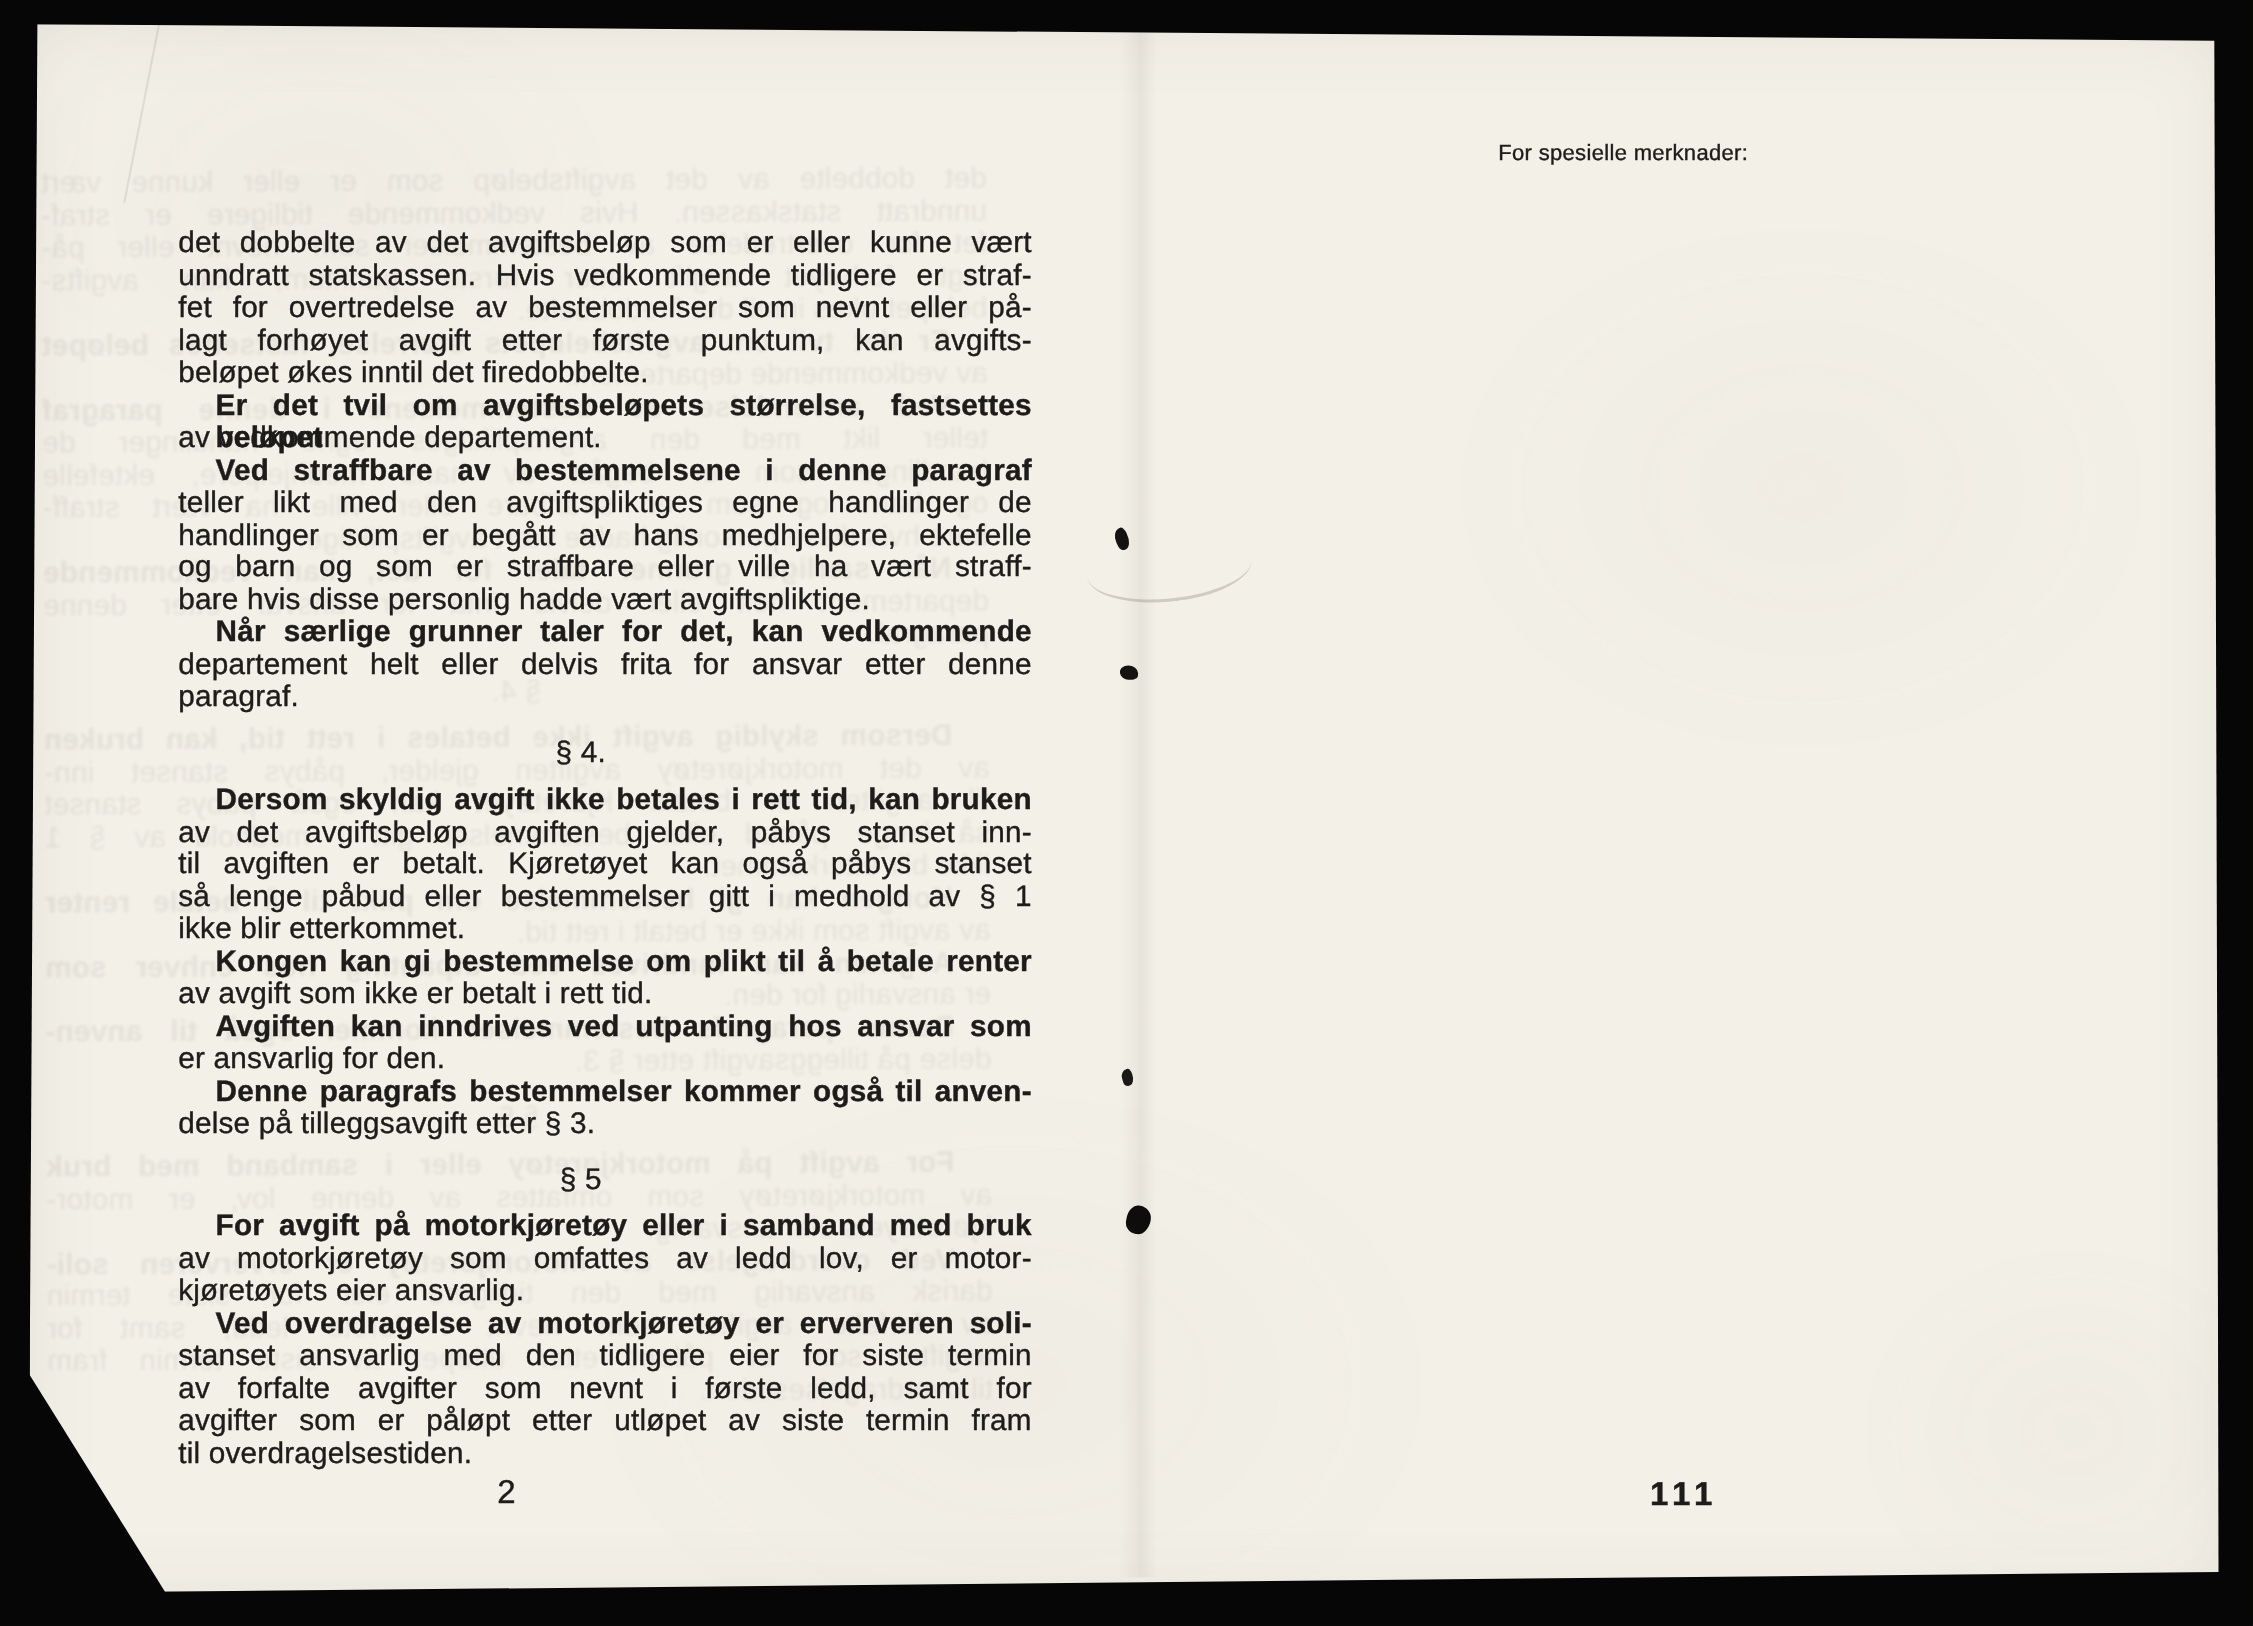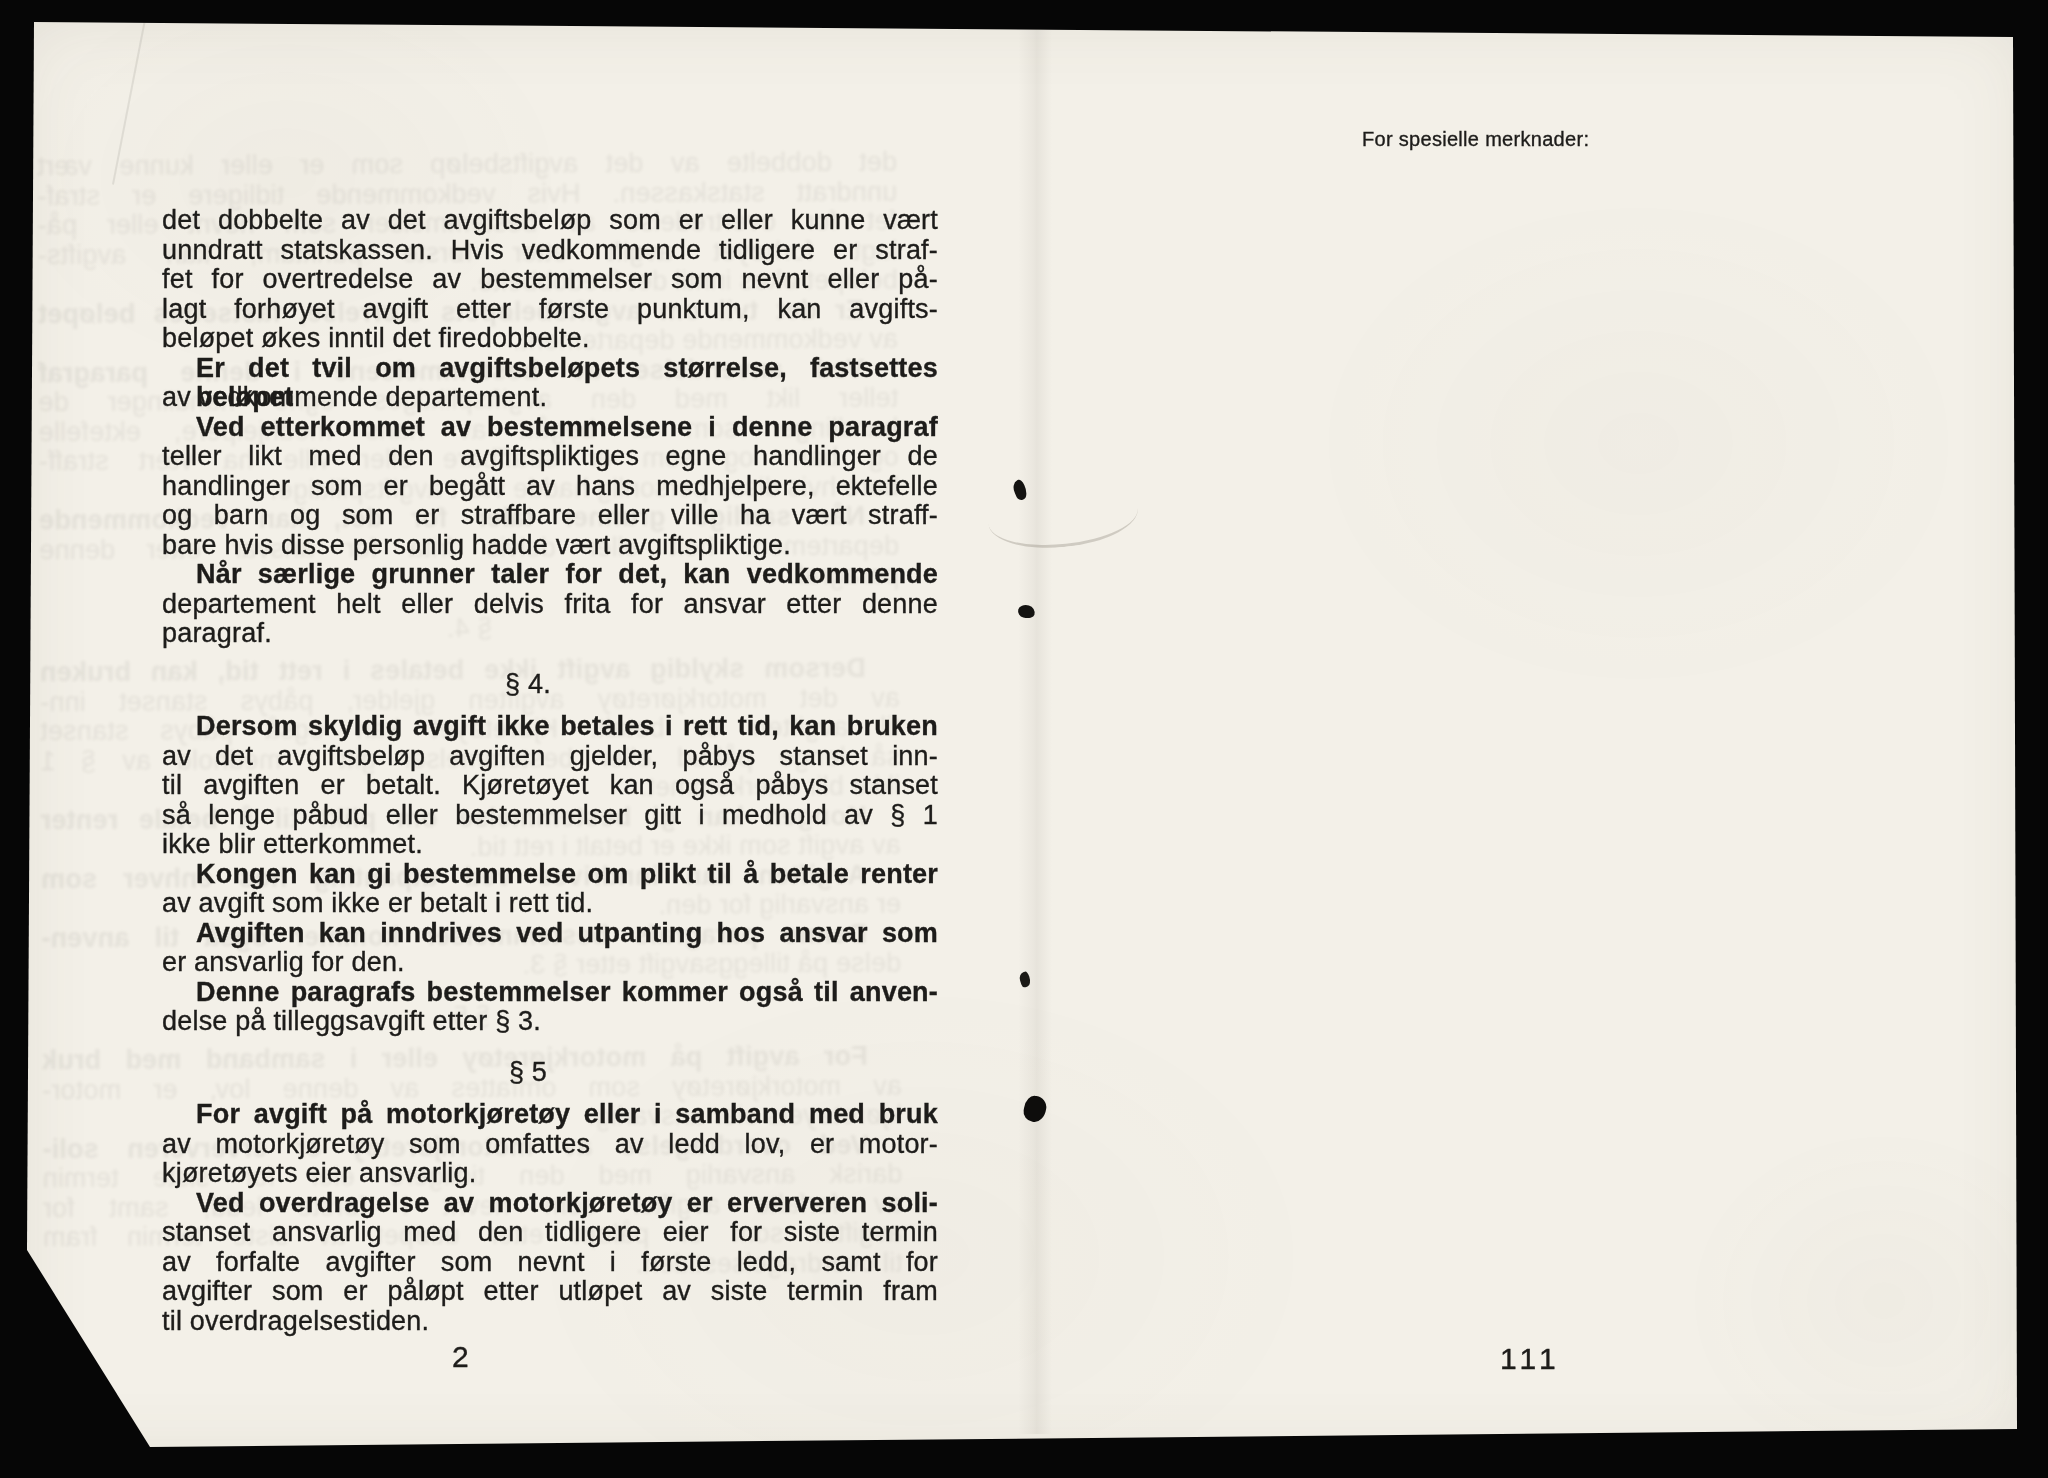--- a/index.html
+++ b/index.html
@@ -33,21 +33,21 @@
   .ghost{position:absolute;left:40px;top:150px;width:860px;
      font-size:27px;line-height:29.5px;color:#56524a;letter-spacing:.2px;
      transform:scaleX(-1) rotate(.3deg);filter:blur(1.6px);opacity:.085;pointer-events:none;}
   .ghost .heading{margin:21px 0 13px 0;}
 
   .page-num-left{position:absolute;left:452px;top:1340px;font-size:30px;color:#1d1c1a;
      -webkit-text-stroke:.4px #1d1c1a;}
   .remarks-heading{position:absolute;left:1362px;top:128px;font-size:20px;color:#1d1c1a;
      letter-spacing:.3px;-webkit-text-stroke:.35px #1d1c1a;}
   .page-num-right{position:absolute;left:1500px;top:1342px;font-size:30px;color:#1d1c1a;
-     letter-spacing:5px;-webkit-text-stroke:.4px #1d1c1a;}
+     letter-spacing:5px;font-weight:bold;-webkit-text-stroke:.4px #1d1c1a;}
 
   
   .ink{position:absolute;background:#141311;}
   .ink.m1{left:1014px;top:480px;width:12px;height:20px;transform:rotate(-25deg);
      border-radius:70% 30% 60% 40%/60% 40% 70% 30%;}
   .arc1{position:absolute;left:988px;top:486px;width:150px;height:58px;border-radius:50%;
      border:none;border-bottom:3px solid rgba(80,72,60,.22);transform:rotate(-6deg);background:transparent;}
   .ink.m2{left:1018px;top:605px;width:17px;height:13px;transform:rotate(14deg);
      border-radius:55% 45% 60% 40%/50% 60% 40% 50%;}
   .ink.m3{left:1020px;top:972px;width:10px;height:15px;transform:rotate(-18deg);
@@ -130,21 +130,21 @@
           <div class="line">unndratt statskassen. Hvis vedkommende tidligere er straf-</div>
           <div class="line">fet for overtredelse av bestemmelser som nevnt eller på-</div>
           <div class="line">lagt forhøyet avgift etter første punktum, kan avgifts-</div>
           <div class="line last">beløpet økes inntil det firedobbelte.</div>
         </div>
         <div class="para indent">
           <div class="line">Er det tvil om avgiftsbeløpets størrelse, fastsettes beløpet</div>
           <div class="line last">av vedkommende departement.</div>
         </div>
         <div class="para indent">
-          <div class="line">Ved etterkommet av bestemmelsene i denne paragraf</div>
+          <div class="line">Ved straffbare av bestemmelsene i denne paragraf</div>
           <div class="line">teller likt med den avgiftspliktiges egne handlinger de</div>
           <div class="line">handlinger som er begått av hans medhjelpere, ektefelle</div>
           <div class="line">og barn og som er straffbare eller ville ha vært straff-</div>
           <div class="line last">bare hvis disse personlig hadde vært avgiftspliktige.</div>
         </div>
         <div class="para indent">
           <div class="line">Når særlige grunner taler for det, kan vedkommende</div>
           <div class="line">departement helt eller delvis frita for ansvar etter denne</div>
           <div class="line last">paragraf.</div>
         </div>

